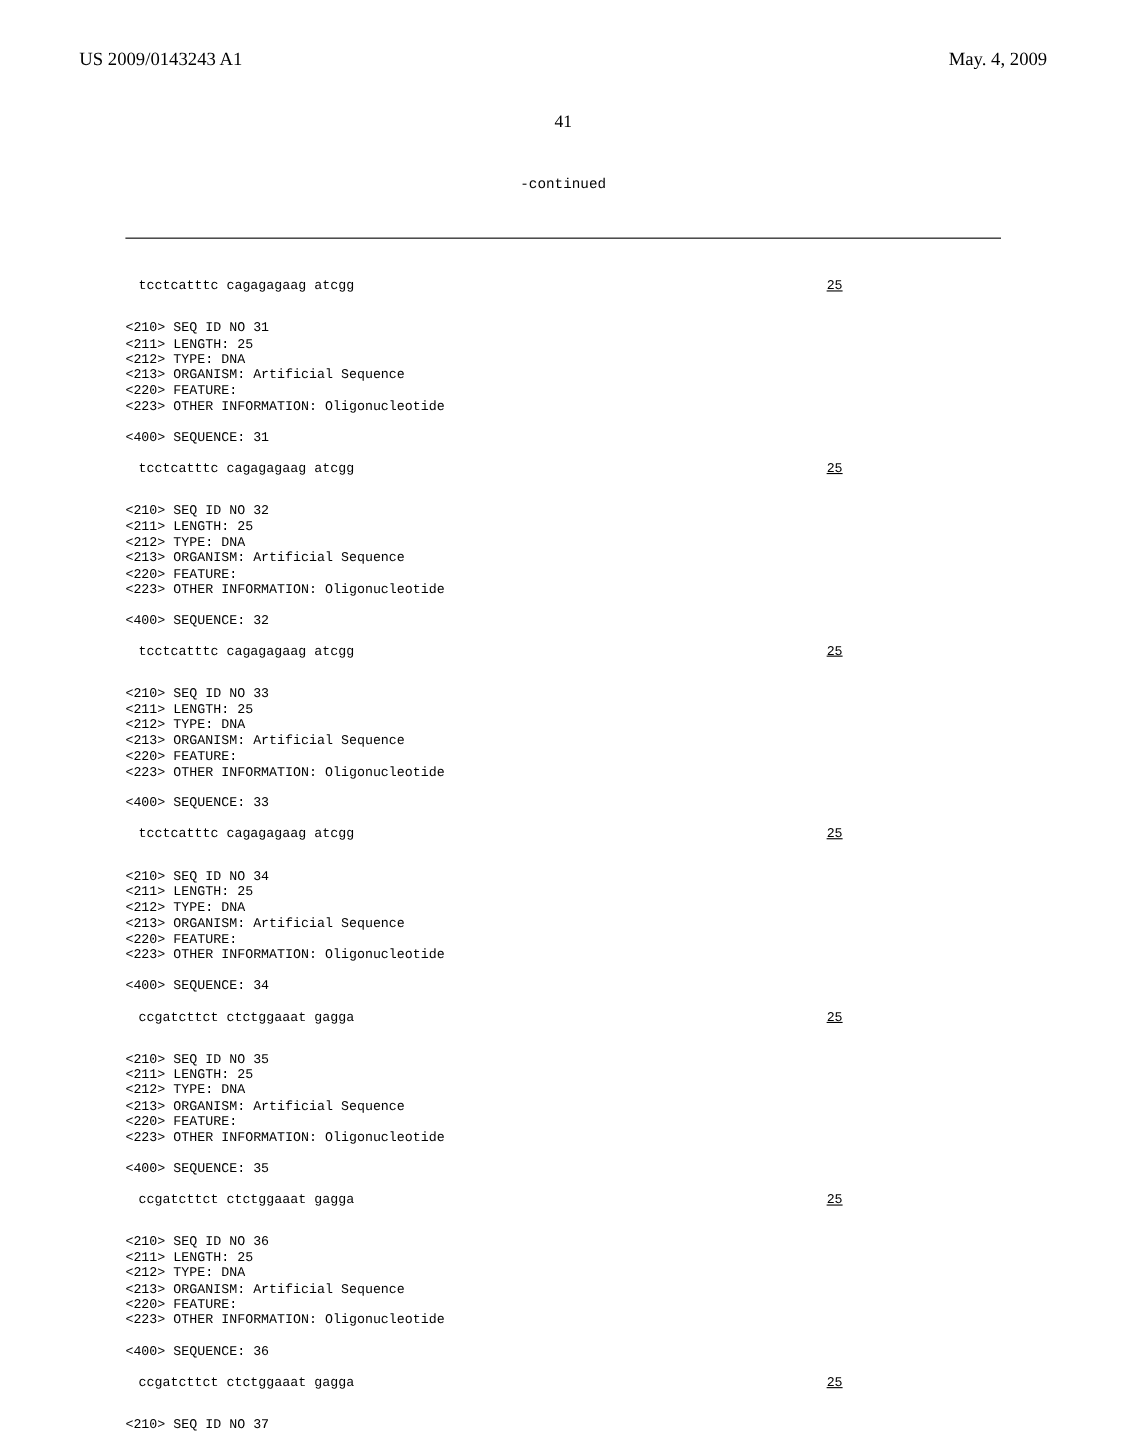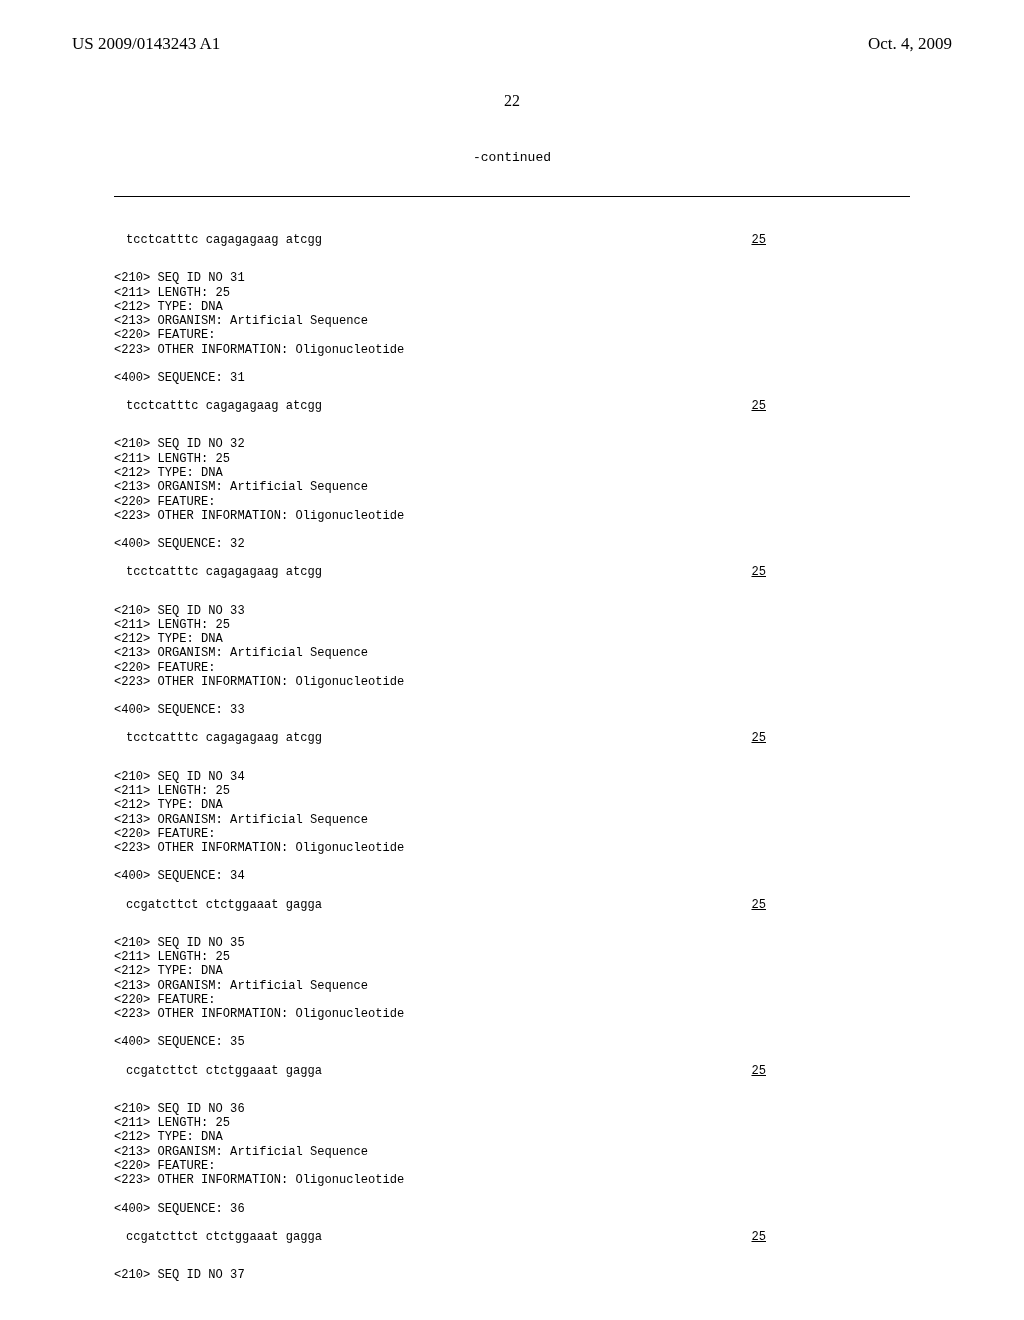--- a/index.html
+++ b/index.html
@@ -10,21 +10,21 @@
     height: 1320px;
     background: #fff;
     font-family: "Times New Roman", Times, serif;
     color: #000;
   }
   .page {
     position: relative;
     width: 1024px;
     height: 1320px;
     box-sizing: border-box;
-    padding: 34px 72px 40px 72px;
+    padding: 44px 72px 40px 72px;
   }
   .hdr {
     display: flex;
     justify-content: space-between;
     font-size: 17px;
     margin-bottom: 38px;
   }
   .pgno {
     text-align: center;
     font-size: 16px;
@@ -34,21 +34,21 @@
     margin: 0 42px 0 42px;
     font-family: "Courier New", Courier, monospace;
     font-size: 12.1px;
     line-height: 1.18;
     white-space: pre;
   }
   .continued {
     text-align: center;
     font-family: "Courier New", Courier, monospace;
     font-size: 13px;
-    margin-bottom: 2px;
+    margin-bottom: 12px;
   }
   .rule {
     border: none;
     border-top: 1.4px solid #000;
     margin: 0 0 8px 0;
   }
   .seq-row {
     display: flex;
     margin-left: 12px;
   }
@@ -57,24 +57,24 @@
   .block-gap { height: 24px; }
   .small-gap { height: 14px; }
 </style>
 </head>
 <body>
 
 <div class="page">
 
   <div class="hdr">
     <span>US 2009/0143243 A1</span>
-    <span>Oct. 4, 2009</span>
+    <span>May. 4, 2009</span>
   </div>
 
-  <div class="pgno">22</div>
+  <div class="pgno">41</div>
 
   <div class="continued">-continued</div>
 
   <div class="listing-wrap">
     <hr class="rule">
     <div id="listing-body"><div class="seq-row"><div class="seq-text">tcctcatttc cagagagaag atcgg</div><div class="seq-len">25</div></div><div class="block-gap"></div><div>&lt;210&gt; SEQ ID NO 31</div><div>&lt;211&gt; LENGTH: 25</div><div>&lt;212&gt; TYPE: DNA</div><div>&lt;213&gt; ORGANISM: Artificial Sequence</div><div>&lt;220&gt; FEATURE:</div><div>&lt;223&gt; OTHER INFORMATION: Oligonucleotide</div><div class="small-gap"></div><div>&lt;400&gt; SEQUENCE: 31</div><div class="small-gap"></div><div class="seq-row"><div class="seq-text">tcctcatttc cagagagaag atcgg</div><div class="seq-len">25</div></div><div class="block-gap"></div><div>&lt;210&gt; SEQ ID NO 32</div><div>&lt;211&gt; LENGTH: 25</div><div>&lt;212&gt; TYPE: DNA</div><div>&lt;213&gt; ORGANISM: Artificial Sequence</div><div>&lt;220&gt; FEATURE:</div><div>&lt;223&gt; OTHER INFORMATION: Oligonucleotide</div><div class="small-gap"></div><div>&lt;400&gt; SEQUENCE: 32</div><div class="small-gap"></div><div class="seq-row"><div class="seq-text">tcctcatttc cagagagaag atcgg</div><div class="seq-len">25</div></div><div class="block-gap"></div><div>&lt;210&gt; SEQ ID NO 33</div><div>&lt;211&gt; LENGTH: 25</div><div>&lt;212&gt; TYPE: DNA</div><div>&lt;213&gt; ORGANISM: Artificial Sequence</div><div>&lt;220&gt; FEATURE:</div><div>&lt;223&gt; OTHER INFORMATION: Oligonucleotide</div><div class="small-gap"></div><div>&lt;400&gt; SEQUENCE: 33</div><div class="small-gap"></div><div class="seq-row"><div class="seq-text">tcctcatttc cagagagaag atcgg</div><div class="seq-len">25</div></div><div class="block-gap"></div><div>&lt;210&gt; SEQ ID NO 34</div><div>&lt;211&gt; LENGTH: 25</div><div>&lt;212&gt; TYPE: DNA</div><div>&lt;213&gt; ORGANISM: Artificial Sequence</div><div>&lt;220&gt; FEATURE:</div><div>&lt;223&gt; OTHER INFORMATION: Oligonucleotide</div><div class="small-gap"></div><div>&lt;400&gt; SEQUENCE: 34</div><div class="small-gap"></div><div class="seq-row"><div class="seq-text">ccgatcttct ctctggaaat gagga</div><div class="seq-len">25</div></div><div class="block-gap"></div><div>&lt;210&gt; SEQ ID NO 35</div><div>&lt;211&gt; LENGTH: 25</div><div>&lt;212&gt; TYPE: DNA</div><div>&lt;213&gt; ORGANISM: Artificial Sequence</div><div>&lt;220&gt; FEATURE:</div><div>&lt;223&gt; OTHER INFORMATION: Oligonucleotide</div><div class="small-gap"></div><div>&lt;400&gt; SEQUENCE: 35</div><div class="small-gap"></div><div class="seq-row"><div class="seq-text">ccgatcttct ctctggaaat gagga</div><div class="seq-len">25</div></div><div class="block-gap"></div><div>&lt;210&gt; SEQ ID NO 36</div><div>&lt;211&gt; LENGTH: 25</div><div>&lt;212&gt; TYPE: DNA</div><div>&lt;213&gt; ORGANISM: Artificial Sequence</div><div>&lt;220&gt; FEATURE:</div><div>&lt;223&gt; OTHER INFORMATION: Oligonucleotide</div><div class="small-gap"></div><div>&lt;400&gt; SEQUENCE: 36</div><div class="small-gap"></div><div class="seq-row"><div class="seq-text">ccgatcttct ctctggaaat gagga</div><div class="seq-len">25</div></div><div class="block-gap"></div><div>&lt;210&gt; SEQ ID NO 37</div></div>
   </div>
 
 </div>
 

